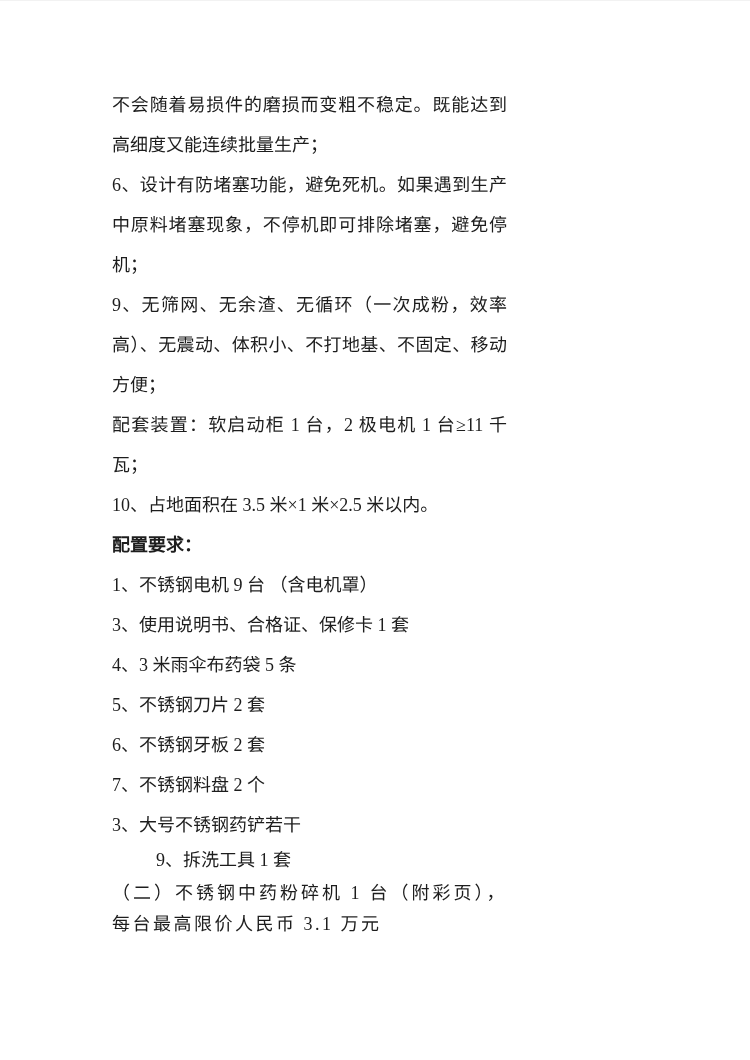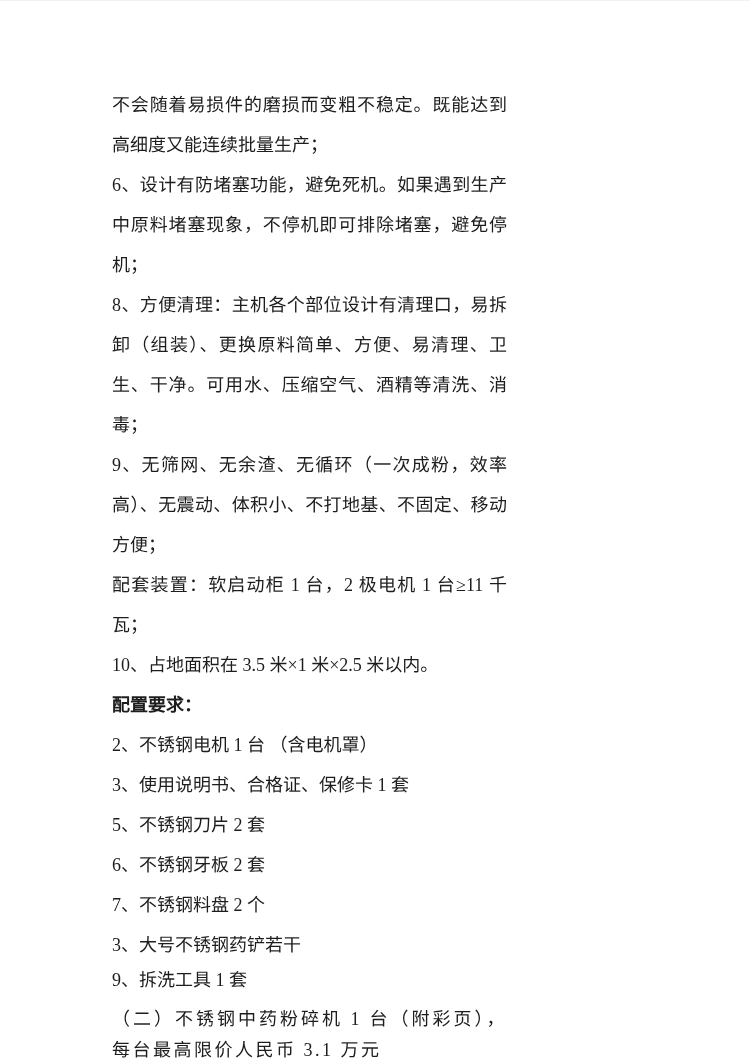--- a/index.html
+++ b/index.html
@@ -28,39 +28,40 @@
     text-align: justify;
     word-break: break-all;
     overflow-wrap: break-word;
   }
   .para.bold {
     font-weight: bold;
   }
   .para.tight {
     line-height: 31px;
     text-align: left;
+    margin-left: 44px;
   }
   .para.spaced {
     line-height: 31px;
     letter-spacing: 2.5px;
-    margin-top: 8px;
+    margin-top: 2px;
   }
 </style>
 </head>
 <body style="background: rgb(255, 255, 255); color: rgb(29, 29, 29);">
 
 <div class="doc">
     <p class="para">不会随着易损件的磨损而变粗不稳定。既能达到高细度又能连续批量生产；</p>
     <p class="para">6、设计有防堵塞功能，避免死机。如果遇到生产中原料堵塞现象，不停机即可排除堵塞，避免停机；</p>
-    <p class="para">8、方便清理：主机各个部位设计有清理口，易拆卸（组装）、更换原料简单、方便、易清理、卫生、干净。可用水、压缩空气、酒精等清洗、消毒；</p>
     <p class="para">9、无筛网、无余渣、无循环（一次成粉，效率高）、无震动、体积小、不打地基、不固定、移动方便；</p>
     <p class="para">配套装置：软启动柜 1 台，2 极电机 1 台≥11 千瓦；</p>
     <p class="para">10、占地面积在 3.5 米×1 米×2.5 米以内。</p>
     <p class="para bold">配置要求：</p>
-    <p class="para">2、不锈钢电机 1 台 （含电机罩）</p>
+    <p class="para">1、不锈钢电机 9 台 （含电机罩）</p>
     <p class="para">3、使用说明书、合格证、保修卡 1 套</p>
+    <p class="para">4、3 米雨伞布药袋 5 条</p>
     <p class="para">5、不锈钢刀片 2 套</p>
     <p class="para">6、不锈钢牙板 2 套</p>
     <p class="para">7、不锈钢料盘 2 个</p>
     <p class="para">3、大号不锈钢药铲若干</p>
     <p class="para tight">9、拆洗工具 1 套</p>
     <p class="para spaced">（二）不锈钢中药粉碎机 1 台（附彩页），每台最高限价人民币 3.1 万元</p>
   </div>
 
 </body></html>

